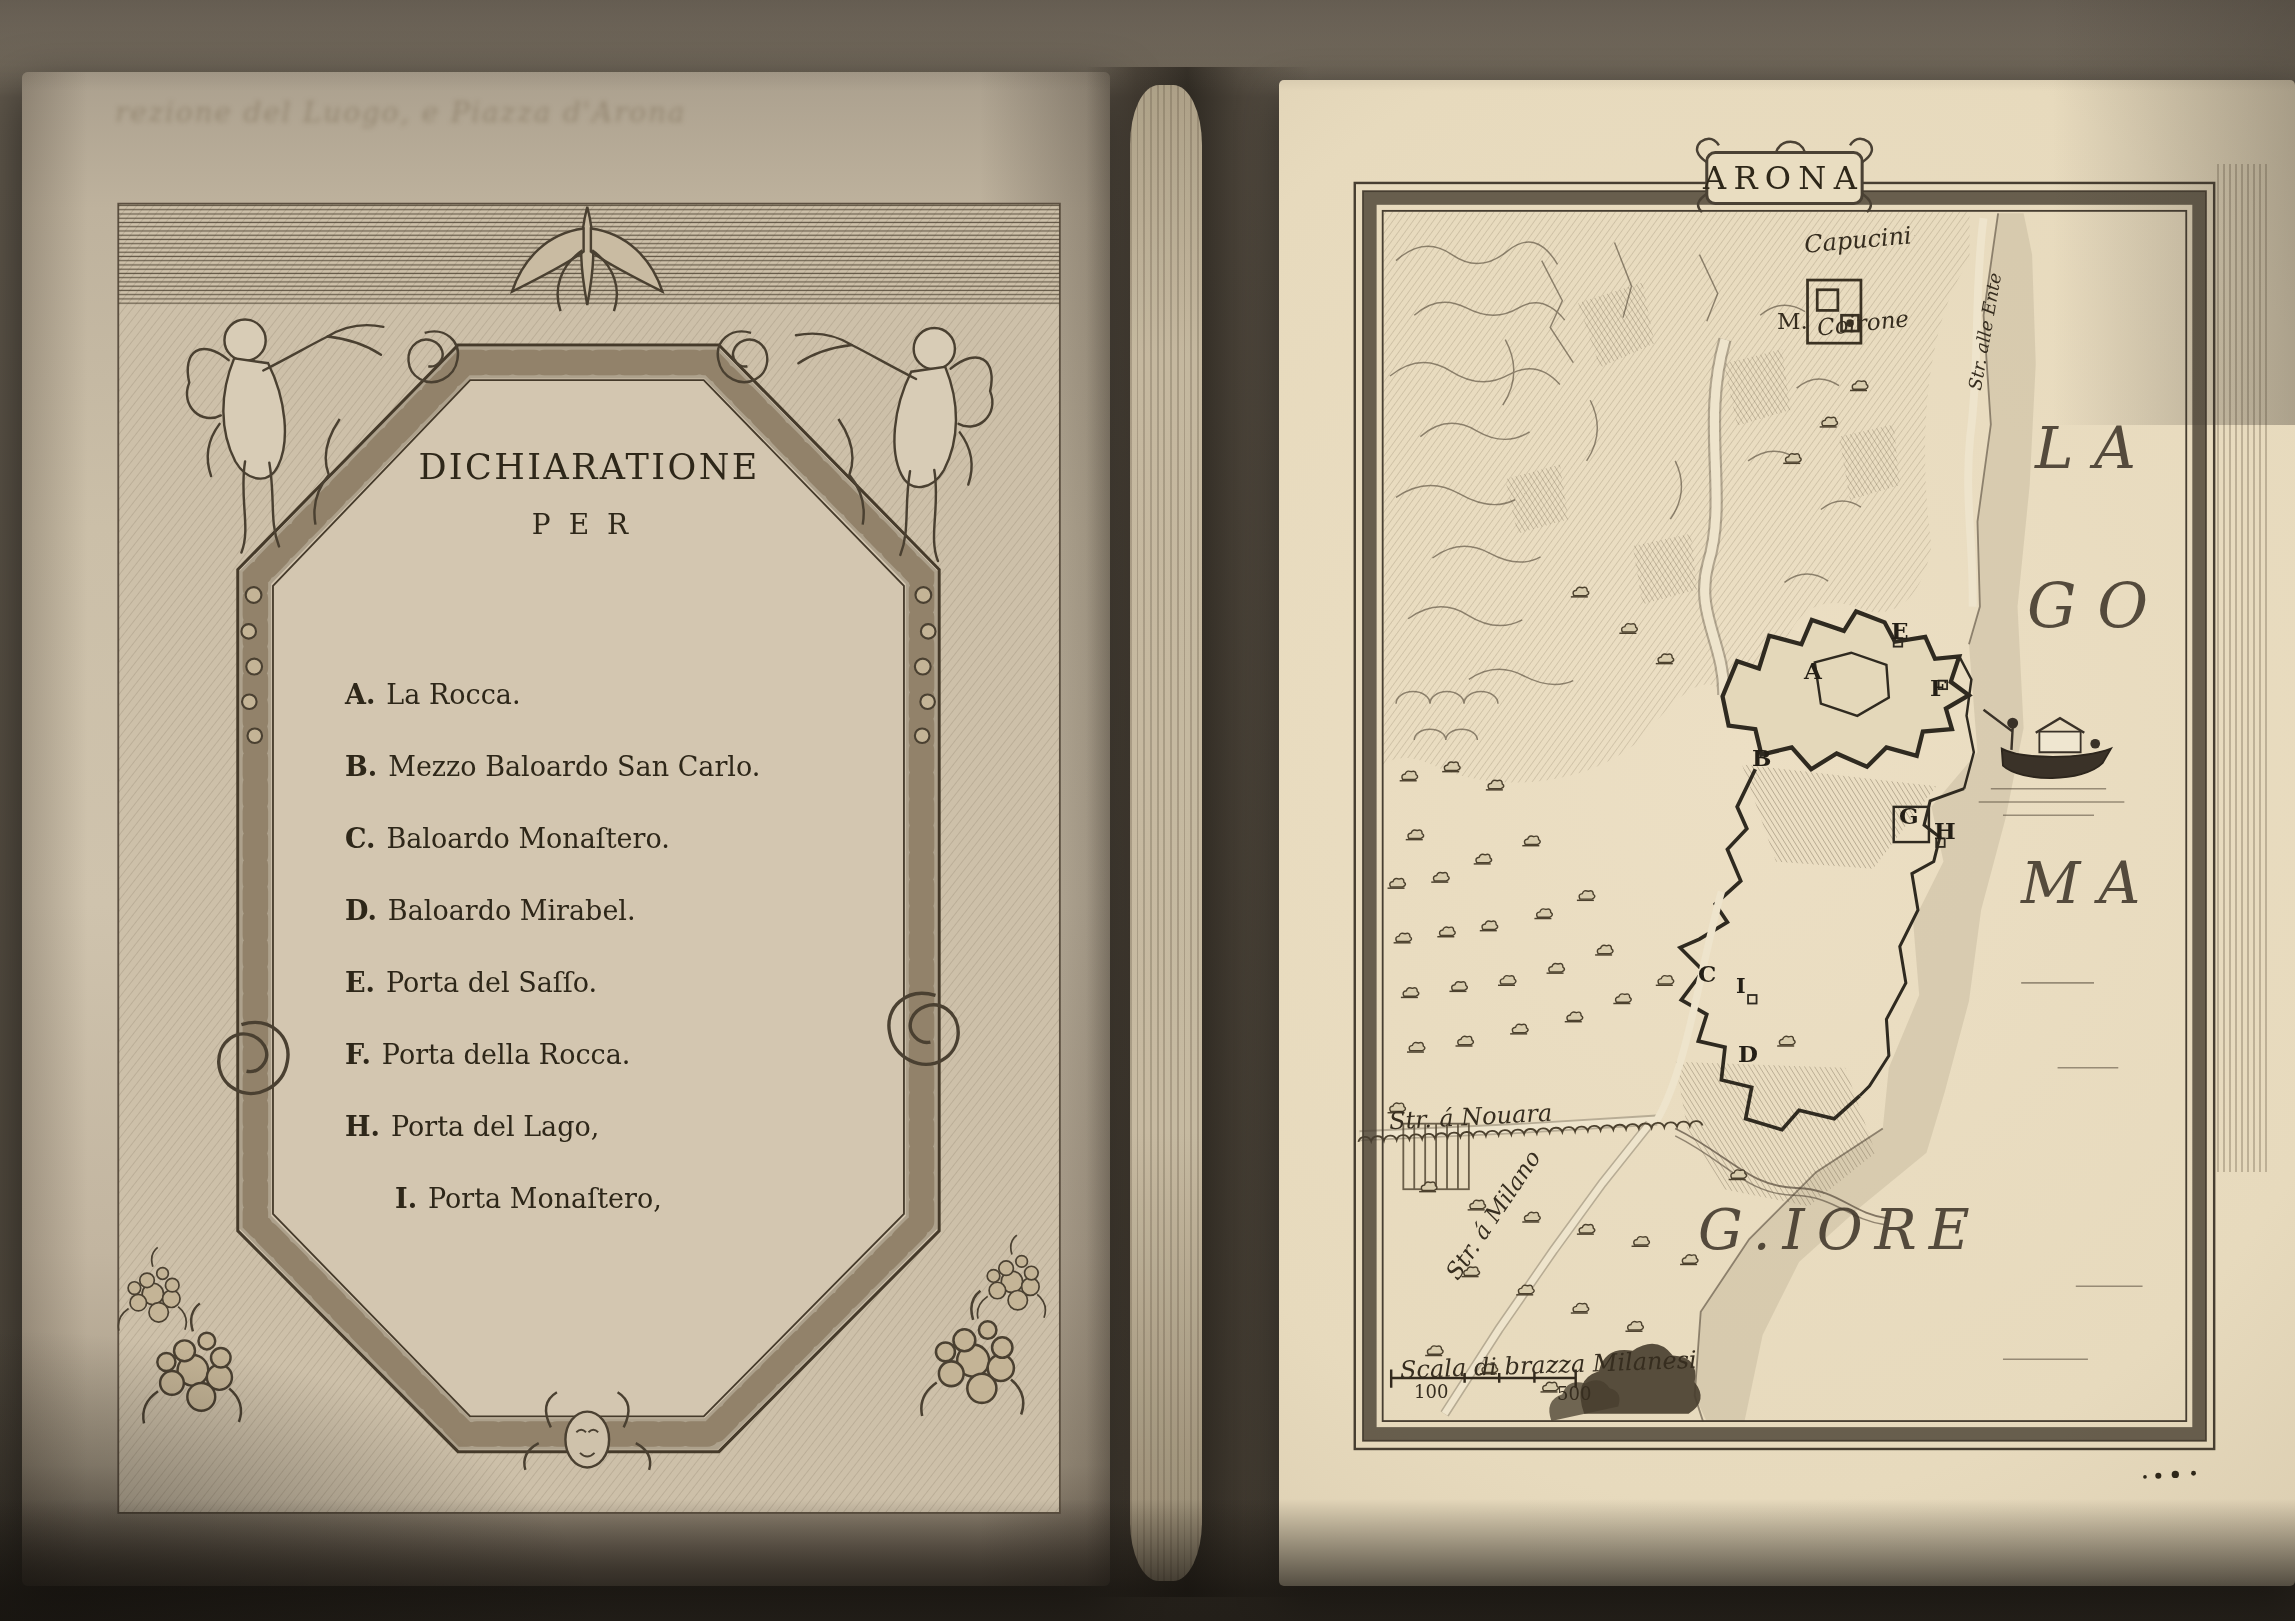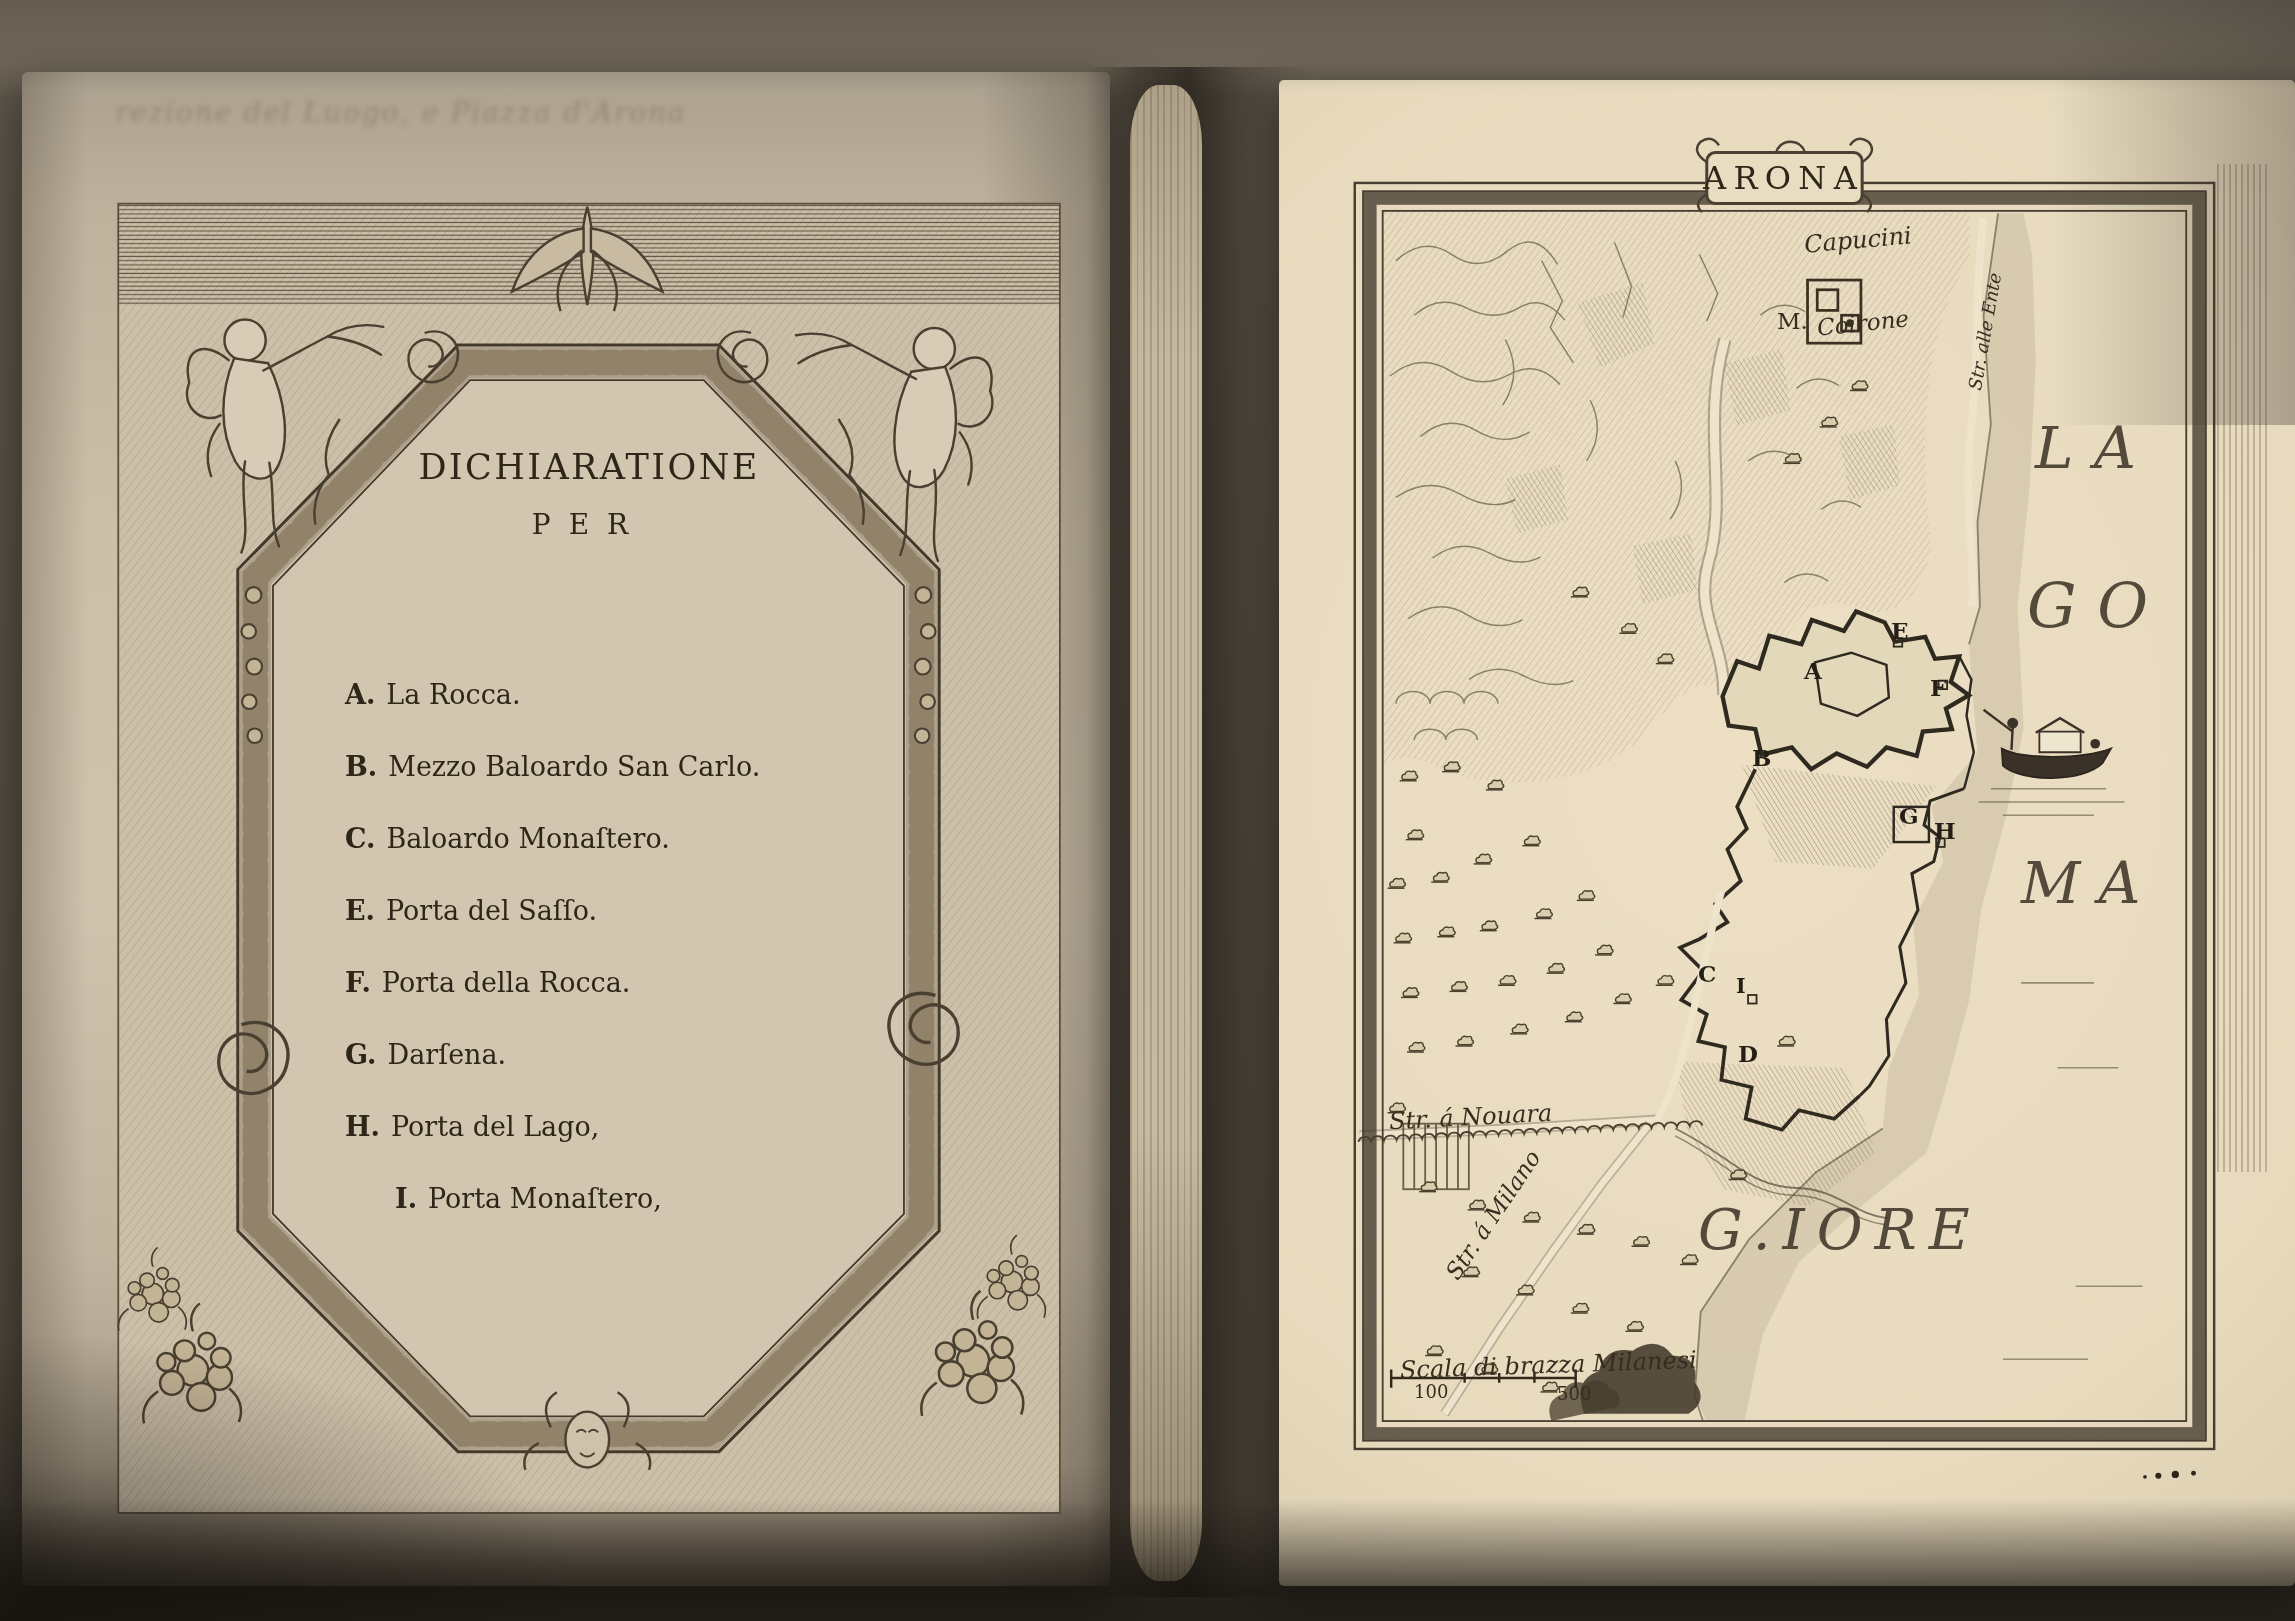--- a/index.html
+++ b/index.html
@@ -176,23 +176,23 @@
 
   <div id="title-block" class="abs engraved">
     <div id="t-line1">DICHIARATIONE</div>
     <div id="t-line2">PER</div>
   </div>
 
   <div id="legend" class="abs">
     <div class="lg"><span class="k">A.</span><span>La Rocca.</span></div>
     <div class="lg"><span class="k">B.</span><span>Mezzo Baloardo San Carlo.</span></div>
     <div class="lg"><span class="k">C.</span><span>Baloardo Monaſtero.</span></div>
+    <div class="lg"><span class="k">D.</span><span>Baloardo Mirabel.</span></div>
     <div class="lg"><span class="k">E.</span><span>Porta del Saſſo.</span></div>
     <div class="lg"><span class="k">F.</span><span>Porta della Rocca.</span></div>
-    <div class="lg"><span class="k">G.</span><span>Darſena.</span></div>
     <div class="lg"><span class="k">H.</span><span>Porta del Lago,</span></div>
     <div class="lg indent"><span class="k">I.</span><span>Porta Monaſtero,</span></div>
   </div>
 
   <div id="gutter" class="abs"></div>
   <div id="fore-edge" class="abs"></div>
 
   <div id="page-right" class="abs"></div>
 
   <svg id="map-svg" class="abs" style="left:1305px;top:121px" width="965" height="1396" viewBox="2150 200 1590 2300">

